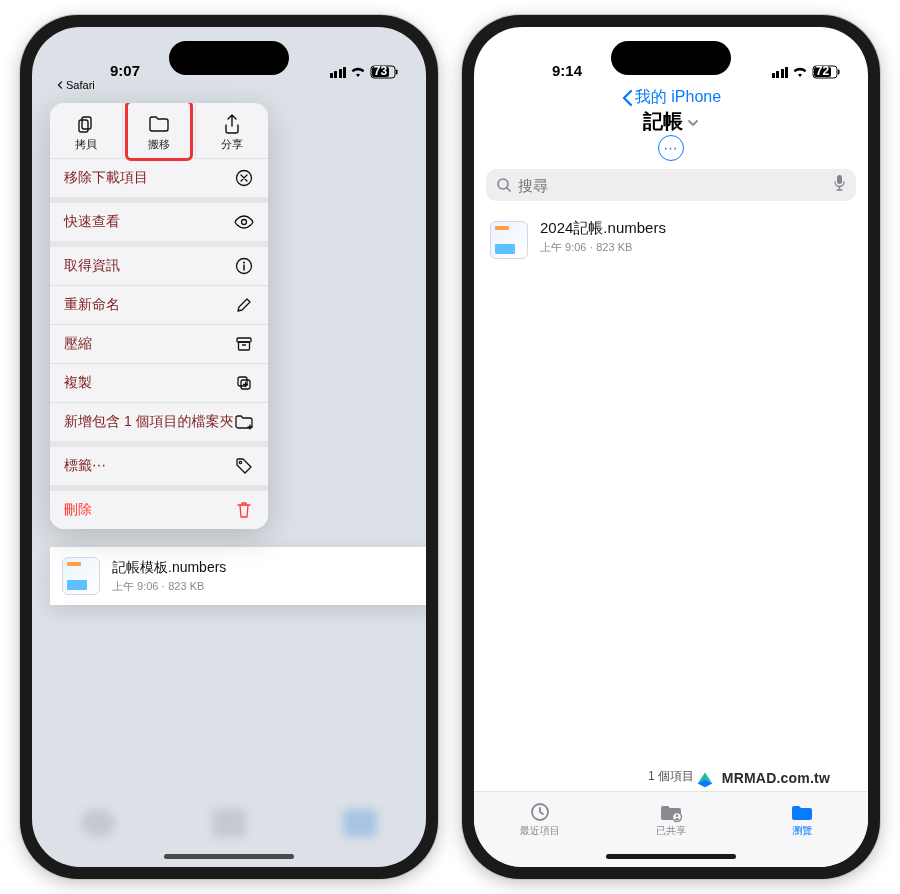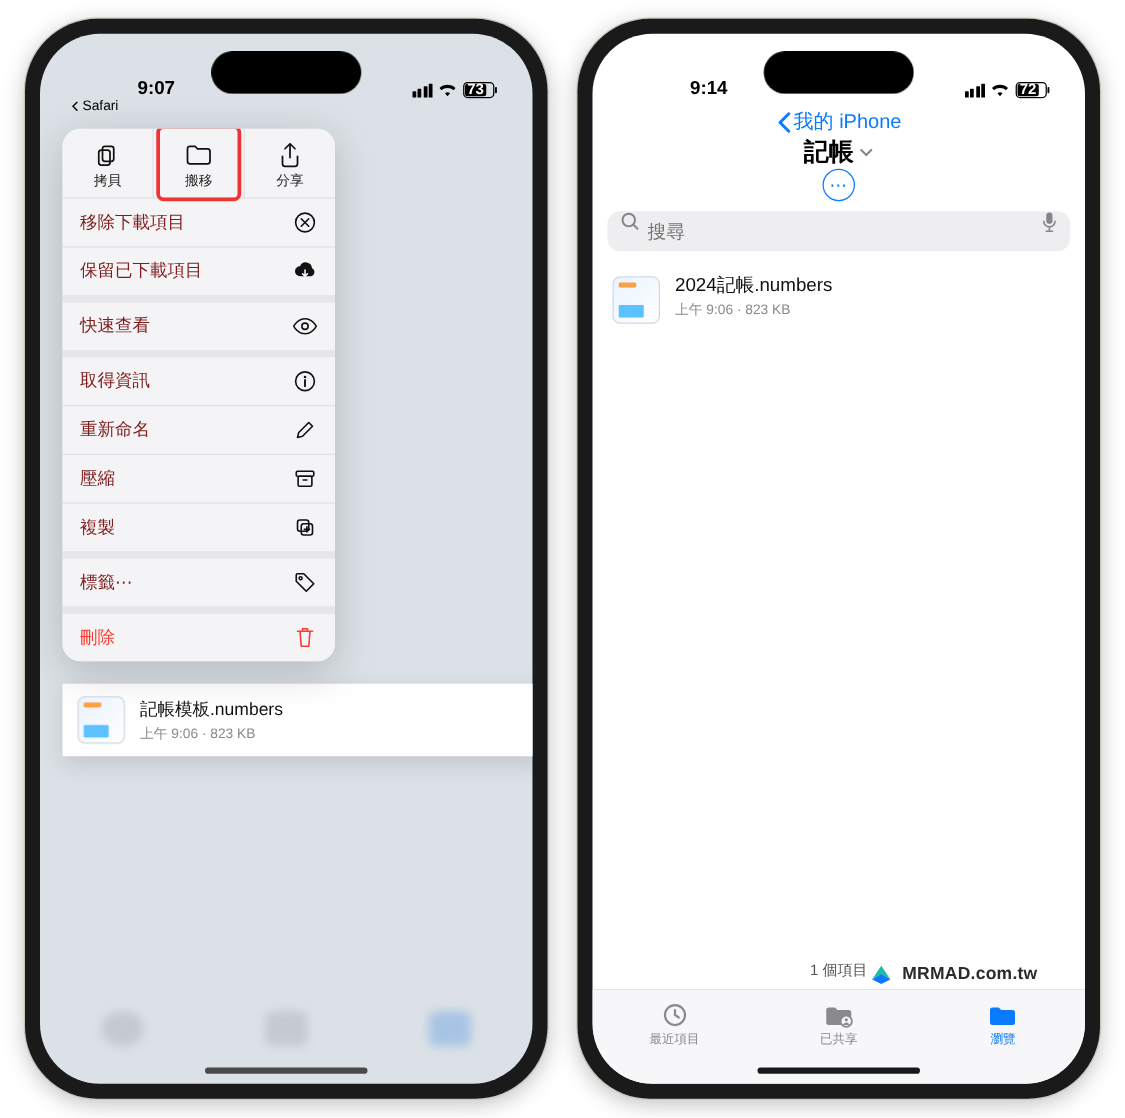--- a/index.html
+++ b/index.html
@@ -70,21 +70,21 @@
 .file-meta .name { font-size: 14px; color:#111; }
 .file-meta .sub { font-size: 11px; color:#8a8a8e; margin-top:2px; }
 
 
 .nav { display:flex; align-items:center; justify-content:space-between; padding: 6px 16px 4px; flex-direction: column; }
 .nav .back { color:#0a7aff; font-size:16px; display:flex; align-items:center; gap:2px; }
 .nav .title { font-size:20px; font-weight:600; display:flex; align-items:center; gap:4px; }
 .nav .title .chev { color:#8a8a8e; }
 .nav .more { width:26px; height:26px; border:1.6px solid #0a7aff; border-radius:50%; display:flex; align-items:center; justify-content:center; color:#0a7aff; font-size:14px; letter-spacing:1px; }
 .search-wrap { padding: 4px 12px 8px; }
-.search { background:#eeeef0; border-radius:10px; height:32px; display:flex; padding:0 10px; gap:6px; color:#86868a; }
+.search { background:#eeeef0; border-radius:10px; height:32px; display:flex; align-items:center; padding:0 10px; gap:6px; color:#86868a; }
 .search input { border:0; background:transparent; outline:0; flex:1; font-size:15px; color:#111; }
 .search .mic-ic { color:#86868a; }
 .list-row { display:flex; gap:12px; padding:10px 16px 10px; align-items:flex-start; }
 .list-row .file-thumb { margin-top:2px; }
 .list-row .nm { font-size:15px; color:#111; }
 .list-row .sb { font-size:11px; color:#8a8a8e; margin-top:2px; }
 .footer-count { position:absolute; bottom:82px; left:0; right:0; text-align:center; font-size:12px; color:#555; }
 .tabbar { position:absolute; bottom:0; left:0; right:0; height:76px; background:#f7f7f9; border-top:1px solid #e3e3e6; display:flex; border-bottom-left-radius:48px; border-bottom-right-radius:48px;}
 .tab { flex:1; text-align:center; font-size:10px; color:#8a8a8e; padding-top:8px; }
 .tab.active { color:#0a7aff; }
@@ -168,29 +168,20 @@
         <div id="ctx-rows">
             <div class="ctx-row">
               <span>移除下載項目</span>
               <span class="mic">
                 <svg width="18" height="18" viewBox="0 0 18 18">
                   <circle cx="9" cy="9" r="7.5" fill="none" stroke="#111" stroke-width="1.3"></circle>
                   <path d="M6 6l6 6M12 6l-6 6" stroke="#111" stroke-width="1.3" stroke-linecap="round"></path>
                 </svg>
               </span>
             </div>
-            <div class="ctx-row">
-              <span>保留已下載項目</span>
-              <span class="mic">
-                <svg width="20" height="16" viewBox="0 0 20 16">
-                  <path d="M6 12a4 4 0 010-8 5 5 0 019.6 1.5A3.5 3.5 0 0115 12" fill="#111"></path>
-                  <path d="M10 7v5m-2-2 2 2 2-2" stroke="#fff" stroke-width="1.2" fill="none" stroke-linecap="round"></path>
-                </svg>
-              </span>
-            </div>
             <div class="ctx-row sep-thick">
               <span>快速查看</span>
               <span class="mic">
                 <svg width="20" height="14" viewBox="0 0 20 14">
                   <path d="M1 7s3-6 9-6 9 6 9 6-3 6-9 6-9-6-9-6z" fill="none" stroke="#111" stroke-width="1.3"></path>
                   <circle cx="10" cy="7" r="2.5" fill="none" stroke="#111" stroke-width="1.3"></circle>
                 </svg>
               </span>
             </div>
             <div class="ctx-row sep-thick">
@@ -221,20 +212,29 @@
                 </svg>
               </span>
             </div>
             <div class="ctx-row">
               <span>複製</span>
               <span class="mic">
                 <svg width="18" height="18" viewBox="0 0 18 18">
                   <rect x="3" y="3" width="9" height="9" rx="2" fill="none" stroke="#111" stroke-width="1.3"></rect>
                   <rect x="6" y="6" width="9" height="9" rx="2" fill="none" stroke="#111" stroke-width="1.3"></rect>
                   <path d="M10.5 8.5v4M8.5 10.5h4" stroke="#111" stroke-width="1.3" stroke-linecap="round"></path>
+                </svg>
+              </span>
+            </div>
+            <div class="ctx-row">
+              <span>新增包含 1 個項目的檔案夾</span>
+              <span class="mic">
+                <svg width="20" height="18" viewBox="0 0 20 18">
+                  <path d="M2 5a2 2 0 012-2h3l2 2h7a2 2 0 012 2v6a2 2 0 01-2 2H4a2 2 0 01-2-2z" fill="none" stroke="#111" stroke-width="1.3"></path>
+                  <path d="M16 12v4m-2-2h4" stroke="#111" stroke-width="1.3" stroke-linecap="round"></path>
                 </svg>
               </span>
             </div>
             <div class="ctx-row sep-thick">
               <span>標籤⋯</span>
               <span class="mic">
                 <svg width="18" height="18" viewBox="0 0 18 18">
                   <path d="M2 8V3a1 1 0 011-1h5l8 8-6 6z" fill="none" stroke="#111" stroke-width="1.3" stroke-linejoin="round"></path>
                   <circle cx="5.5" cy="5.5" r="1.2" fill="none" stroke="#111" stroke-width="1.2"></circle>
                 </svg>

